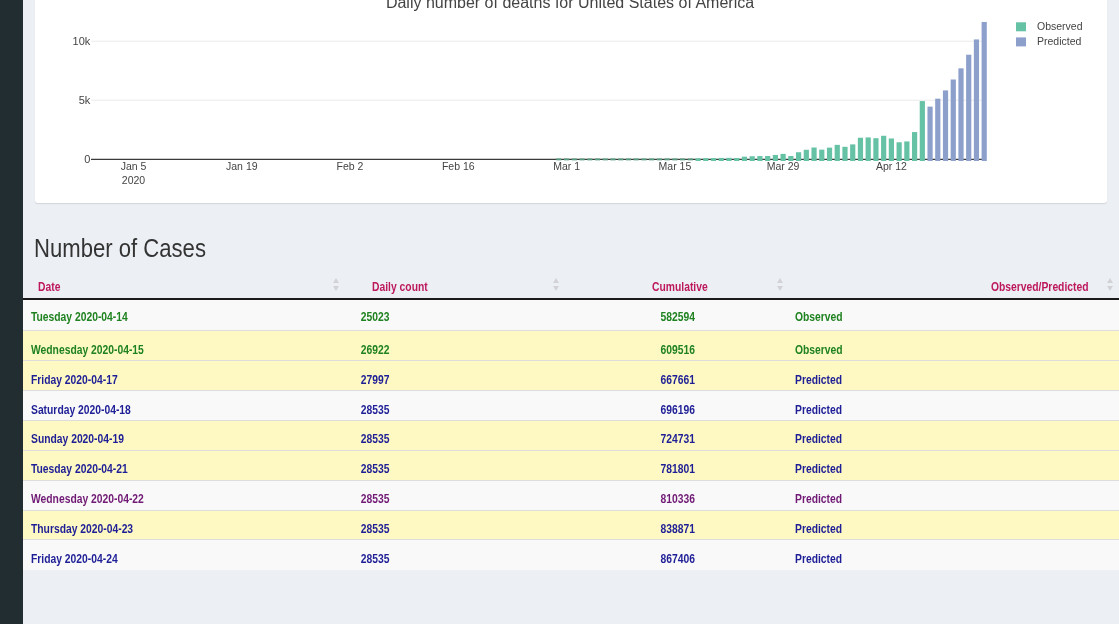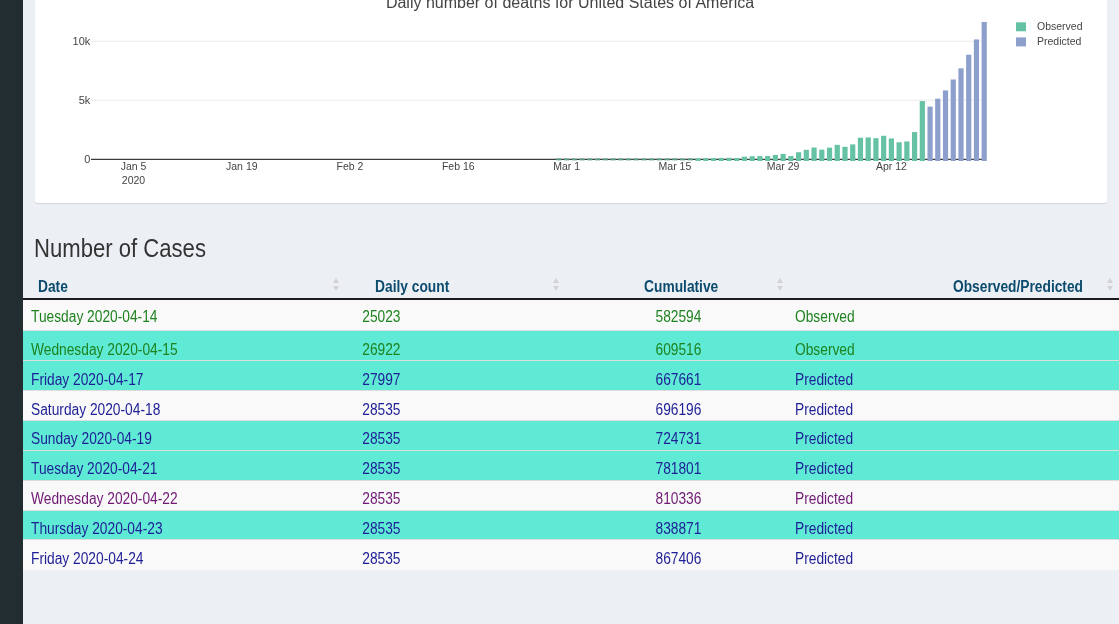--- a/index.html
+++ b/index.html
@@ -4,28 +4,28 @@
 * { box-sizing: border-box; }
 html,body { margin:0; padding:0; background:#ecf0f5; font-family:"Liberation Sans",sans-serif; }
 #page { position:relative; width:1119px; height:624px; overflow:hidden; background:#ecf0f5; }
 #sidebar { position:absolute; left:0; top:0; width:23px; height:624px; background:#222d32; z-index:5; }
 #card { position:absolute; left:34.6px; top:-60px; width:1072.4px; height:262.5px; background:#fff;
         border-radius:3px; box-shadow:0 1px 1px rgba(0,0,0,0.12); }
 #h2 { position:absolute; left:33.8px; top:232.6px; font-size:26px; color:#333;
       transform:scaleX(0.85); transform-origin:0 0; white-space:nowrap; }
 #tablewrap { position:absolute; left:23px; top:271px; width:1096px; }
 table { border-collapse:collapse; width:1096px; table-layout:fixed; }
-th { font-size:16px; color:#0c4a6e; font-weight:bold; padding:4px 15px 0; height:28px;
+th { font-size:12px; color:#be185d; font-weight:bold; padding:4px 15px 0; height:28px;
      border-bottom:2px solid #1a1a1a; position:relative; }
-td { font-size:16px; padding:8px 8px 0; height:29.87px; border-top:1px solid #ddd; }
+td { font-size:12px; padding:8px 8px 0; height:29.87px; border-top:1px solid #ddd;font-weight:bold; }
 .sl { display:inline-block; transform:scaleX(0.86); transform-origin:0 50%; white-space:nowrap; }
 .sr { display:inline-block; transform:scaleX(0.86); transform-origin:100% 50%; white-space:nowrap; }
 th .sl, th .sr { font-weight:bold; }
 tr.odd td { background:#f9f9f9; }
-tr.even td { background:#5eead4; }
+tr.even td { background:#fef9c3; }
 .c1 { width:325px; text-align:left; }
 .c2 { width:215px; text-align:left; padding-right:6.5px; }
 .c3 { width:224px; text-align:center; }
 .c4 { width:332px; text-align:left; }
 tbody tr:first-child td { border-top:none; height:31.9px; padding-top:4.4px; }
 .sorticon { position:absolute; top:50%; margin-top:-6.5px; width:7.6px; height:13px; }
 .tri { position:absolute; left:0; width:0; height:0; border-left:3.8px solid transparent; border-right:3.8px solid transparent; }
 .tri.up { top:0; border-bottom:5.5px solid #d2d2d6; }
 .tri.dn { bottom:0; border-top:5.5px solid #d2d2d6; }
 </style></head>

